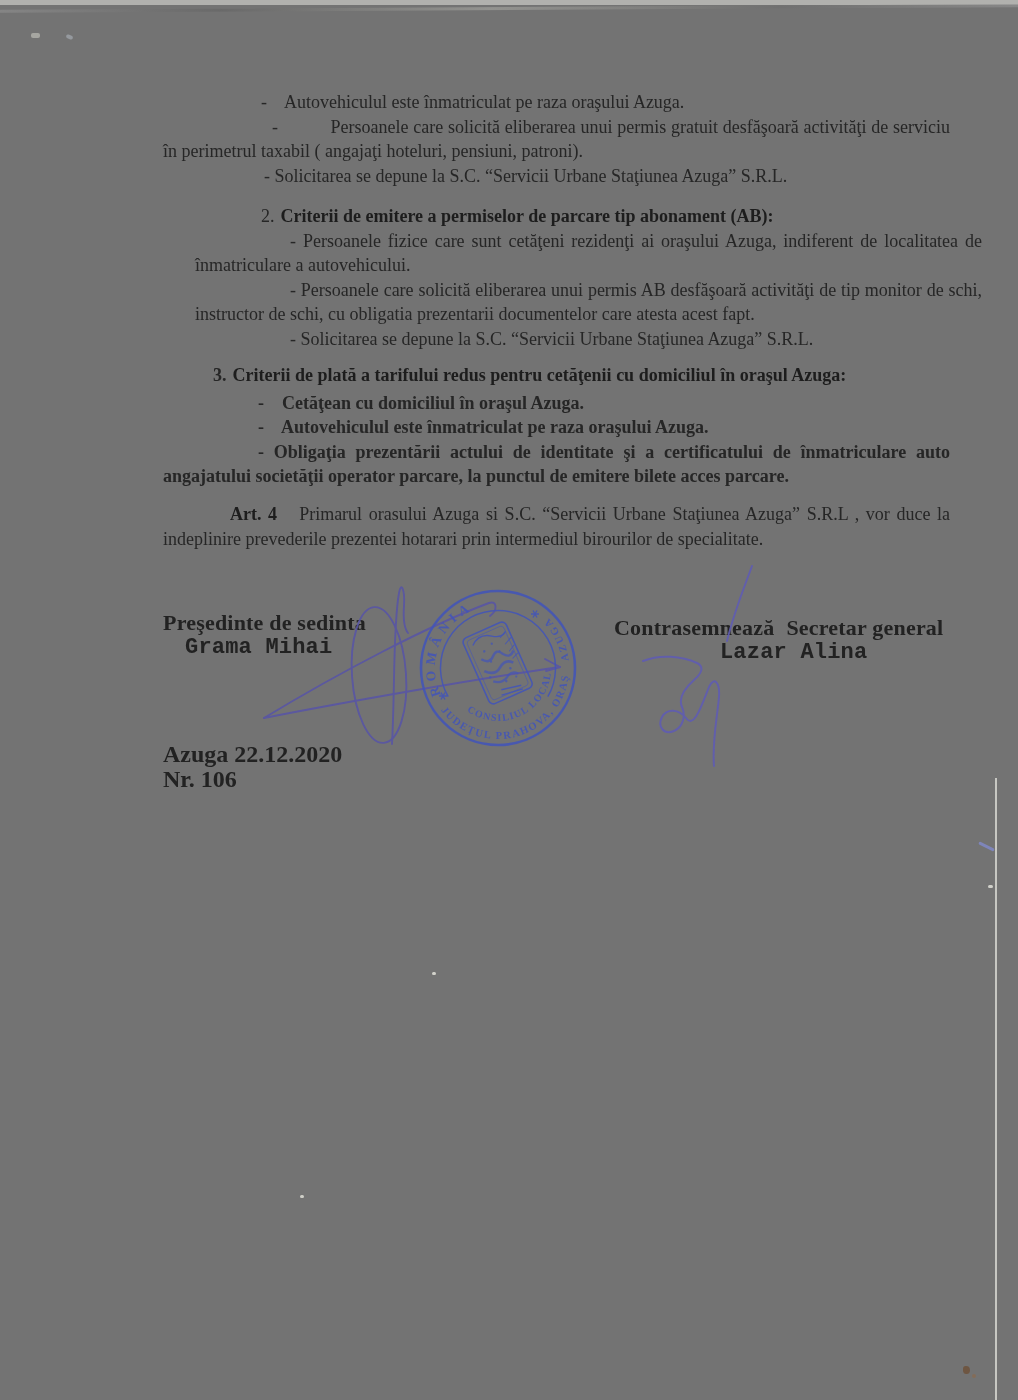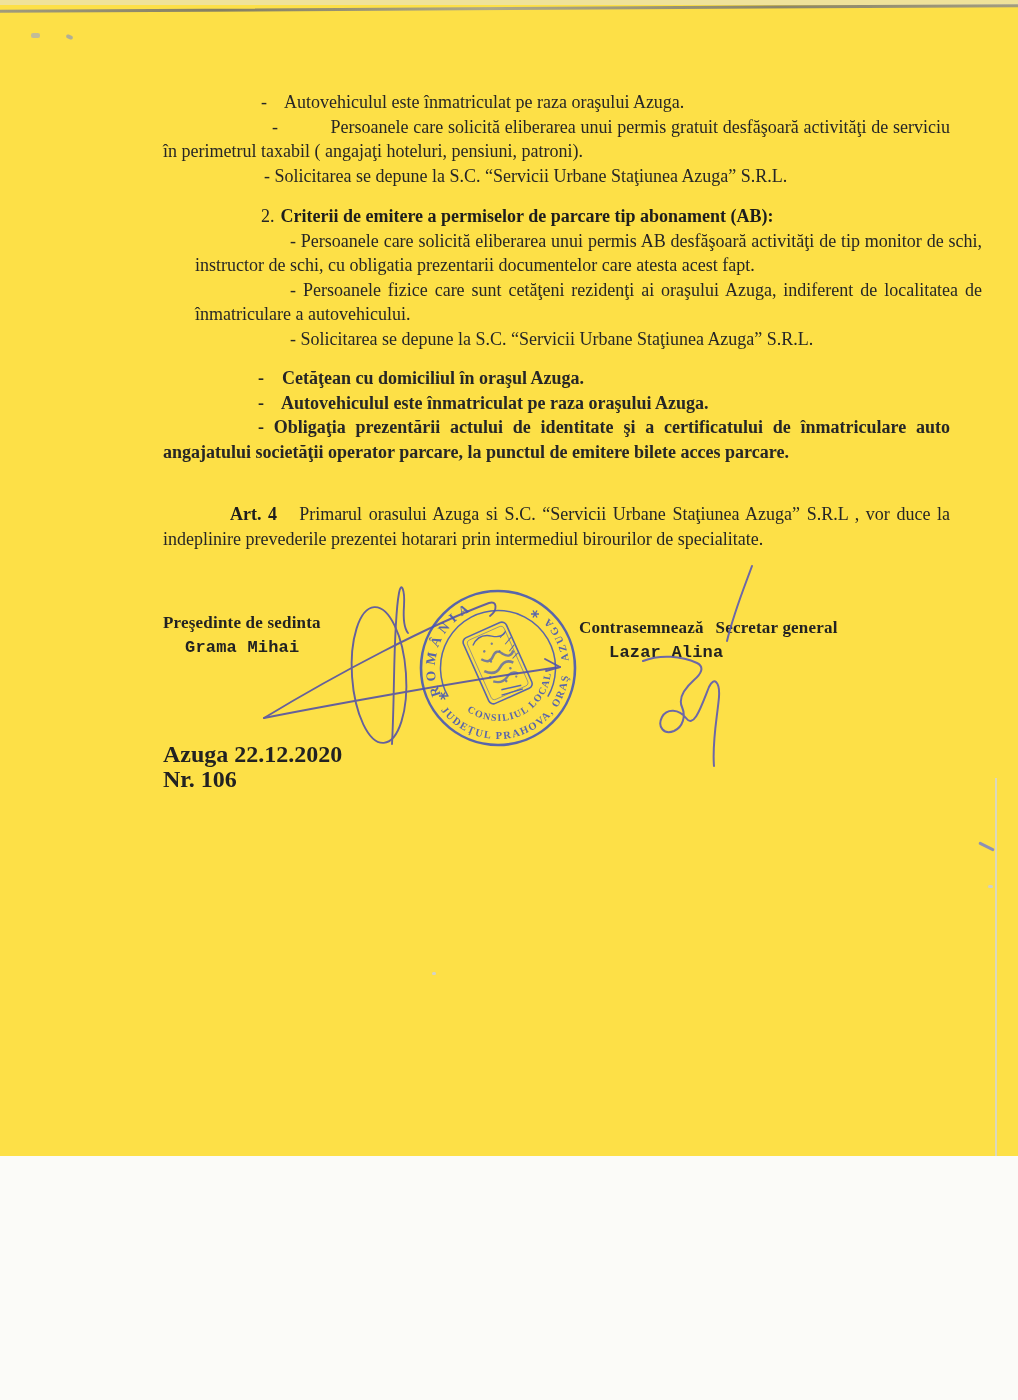--- a/index.html
+++ b/index.html
@@ -1,18 +1,18 @@
 <!DOCTYPE html>
 <html><head>
 <meta charset="utf-8">
 <style>
   html,body{margin:0;padding:0;background:#fbfbf8;}
   .page{
-    position:relative;width:1018px;height:1156px;margin:0 auto;
-    background:#fde047;overflow:hidden;
+    position:relative;width:1018px;height:1400px;margin:0 auto;
+    background:#737373;overflow:hidden;
     font-family:"Liberation Serif","DejaVu Serif",serif;
     color:#262626;
   }
   .tblock{position:absolute;left:163px;width:787px;font-size:18px;line-height:24.6px;}
   .tblock p{margin:0;}
   .just{text-align:justify;}
   
   .intro .i1{text-indent:98px;}
   .intro .i2{text-indent:109px;}
   .intro .i3{text-indent:101px;}
@@ -21,25 +21,25 @@
   .sec3 .h{text-indent:50px;}
   .sec2 .it,.sec3 .it{text-indent:95px;}
   .sec3 .items{margin-top:3px;font-weight:bold;}
   .h b{font-weight:700;color:#1d1d1d;}
   .hnum{margin-right:6px;}
   .sec3 .hnum{font-weight:700;}
   
   .art4{text-indent:67px;font-family:Liberation Serif, serif;}
   .art4 b{margin-right:22px;color:#1d1d1d;}
   
-  .sig{position:absolute;font-size:17px;font-weight:700;color:#222;line-height:25px;letter-spacing:.2px;}
+  .sig{position:absolute;font-size:22px;font-weight:700;color:#222;line-height:25px;letter-spacing:.2px;}
   .sig .name{display:block;font-family:Liberation Mono, monospace;}
   .sig-left{left:163px;top:610px;}
   .sig-left .name{margin-left:22px;}
-  .sig-right{left:579px;top:615px;}
+  .sig-right{left:614px;top:615px;text-align:center;}
   .sig-right .name{margin-left:30px;}
   .gap{display:inline-block;width:12px;}
   .footer{position:absolute;left:163px;top:742px;font-size:24px;font-weight:700;color:#222;line-height:25px;}
   .footer div{margin:0;}
   
   .overlay{position:absolute;left:0;top:540px;pointer-events:none;}
   
   .scan-top{position:absolute;left:-6px;top:7px;width:1032px;height:3.4px;border-radius:2px;
     background:linear-gradient(90deg,#8a8a8a 0%,#676767 22%,#9b9b97 48%,#6f6f6f 76%,#8d8d8d 100%);
     transform:rotate(-0.32deg);opacity:.8;}
@@ -65,26 +65,27 @@
   <div class="speck" style="left:432px;top:972px;width:4px;height:3px;background:#d2d2cb;"></div>
 
   <div class="tblock intro" style="top:90px;">
     <p class="i1">-&nbsp;&nbsp;&nbsp; Autovehiculul este înmatriculat pe raza oraşului Azuga.</p>
     <p class="i2 just">-&nbsp;&nbsp;&nbsp;&nbsp;&nbsp;&nbsp;&nbsp;&nbsp;&nbsp;&nbsp; Persoanele care solicită eliberarea unui permis gratuit desfăşoară activităţi de serviciu în perimetrul taxabil ( angajaţi hoteluri, pensiuni, patroni).</p>
     <p class="i3">- Solicitarea se depune la S.C. “Servicii Urbane Staţiunea Azuga” S.R.L.</p>
   </div>
 
   <div class="tblock sec2" style="top:204px;margin-left:32px;">
     <p class="h"><span class="hnum">2.</span><b>Criterii de emitere a permiselor de parcare tip abonament (AB):</b></p>
+    <p class="it just">- Persoanele fizice care sunt cetăţeni rezidenţi ai oraşului Azuga, indiferent de localitatea de înmatriculare a autovehicului.</p>
     <p class="it just">- Persoanele care solicită eliberarea unui permis AB desfăşoară activităţi de tip monitor de schi, instructor de schi, cu obligatia prezentarii documentelor care atesta acest fapt.</p>
-    <p class="it just">- Persoanele fizice care sunt cetăţeni rezidenţi ai oraşului Azuga, indiferent de localitatea de înmatriculare a autovehicului.</p>
     <p class="it">- Solicitarea se depune la S.C. “Servicii Urbane Staţiunea Azuga” S.R.L.</p>
   </div>
 
   <div class="tblock sec3" style="top:363px;">
+    <p class="h"><span class="hnum">3.</span><b>Criterii de plată a tarifului redus pentru cetăţenii cu domiciliul în oraşul Azuga:</b></p>
     <div class="items">
       <p class="it">-&nbsp;&nbsp;&nbsp; Cetăţean cu domiciliul în oraşul Azuga.</p>
       <p class="it">-&nbsp;&nbsp;&nbsp; Autovehiculul este înmatriculat pe raza oraşului Azuga.</p>
       <p class="it just">- Obligaţia prezentării actului de identitate şi a certificatului de înmatriculare auto angajatului societăţii operator parcare, la punctul de emitere bilete acces parcare.</p>
     </div>
   </div>
 
   <div class="tblock" style="top:502px;">
     <p class="art4 just">
       <b>Art. 4</b><span>Primarul orasului Azuga si S.C. “Servicii Urbane Staţiunea Azuga” S.R.L , vor duce la indeplinire prevederile prezentei hotarari prin intermediul birourilor de specialitate.</span>

